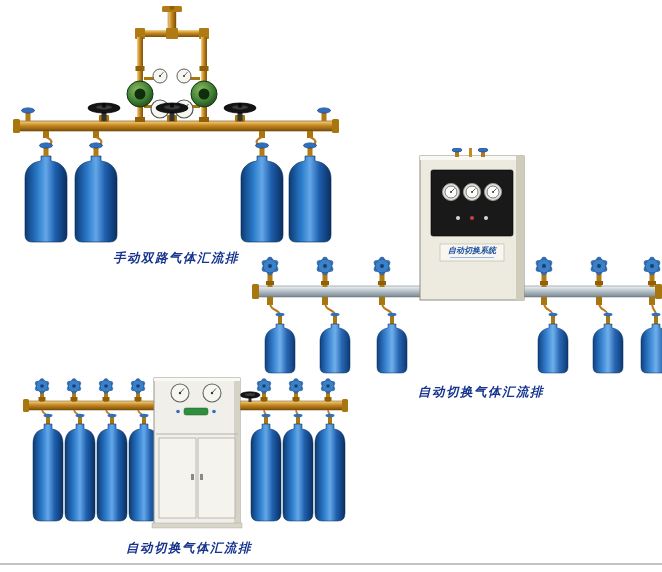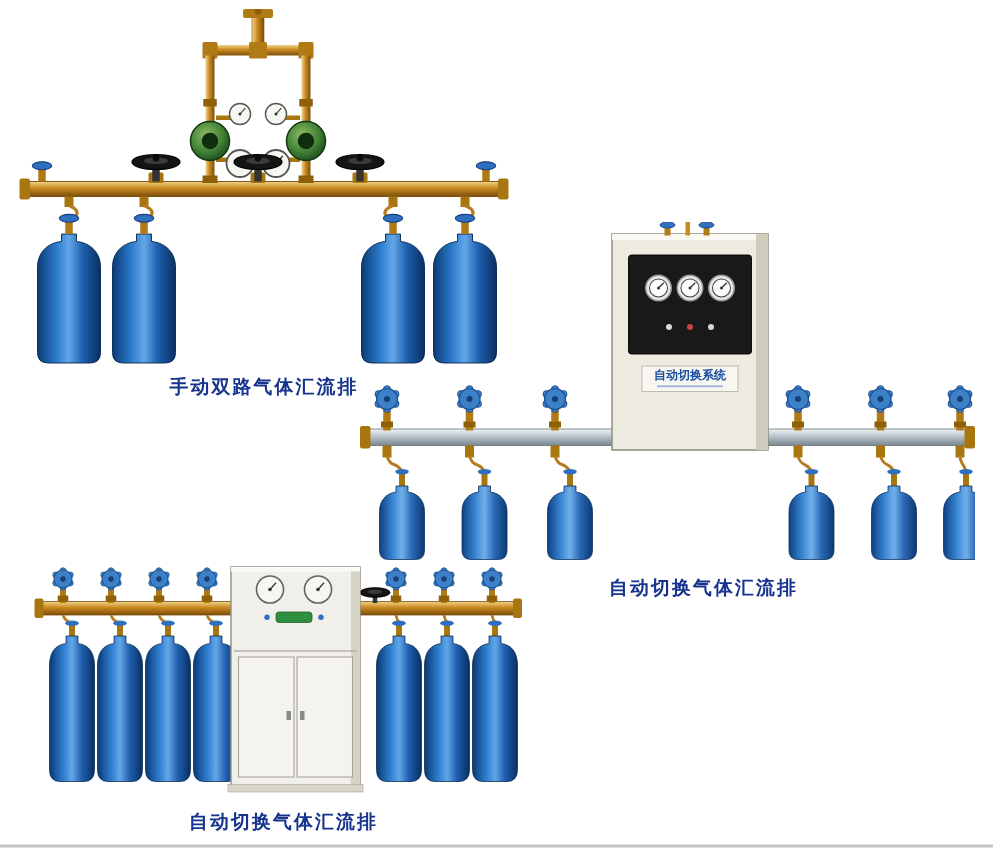--- a/index.html
+++ b/index.html
@@ -1,29 +1,29 @@
 <!DOCTYPE html>
 <html><head>
 <meta charset="utf-8">
 <style>
   * { margin:0; padding:0; box-sizing:border-box; }
   html,body { background:#ffffff; }
   .canvas {
     position:relative; width:662px; height:572px; background:#ffffff;
-    overflow:hidden; font-family:"DejaVu Sans","Liberation Sans",sans-serif;
+    overflow:hidden; font-family:"DejaVu Sans","Liberation Sans",sans-serif;font-style:italic;
   }
   .fig { position:absolute; display:block; }
   .fig svg { display:block; }
   .caption {
     margin-top:4px; text-align:center; color:#16338e; font-weight:bold;
     font-size:12.5px; letter-spacing:1.5px;
     font-family:"DejaVu Sans","Liberation Sans",sans-serif;
   }
   .fig1 { left:8px;   top:6px;   width:336px; }
-  .fig2 { left:240px; top:148px; width:410px; }
+  .fig2 { left:252px; top:148px; width:410px; }
   .fig2 .caption { margin-left:48px; }
   .fig3 { left:12px;  top:376px; width:340px; }
   .fig3 .caption { margin-left:14px; }
   .bottom-rule { position:absolute; left:0; top:563px; width:662px; height:2px; background:#c4c4c4; }
   svg text { font-family:"DejaVu Sans","Liberation Sans",sans-serif; }
 </style>
 </head>
 <body>
 
 <div class="canvas">

